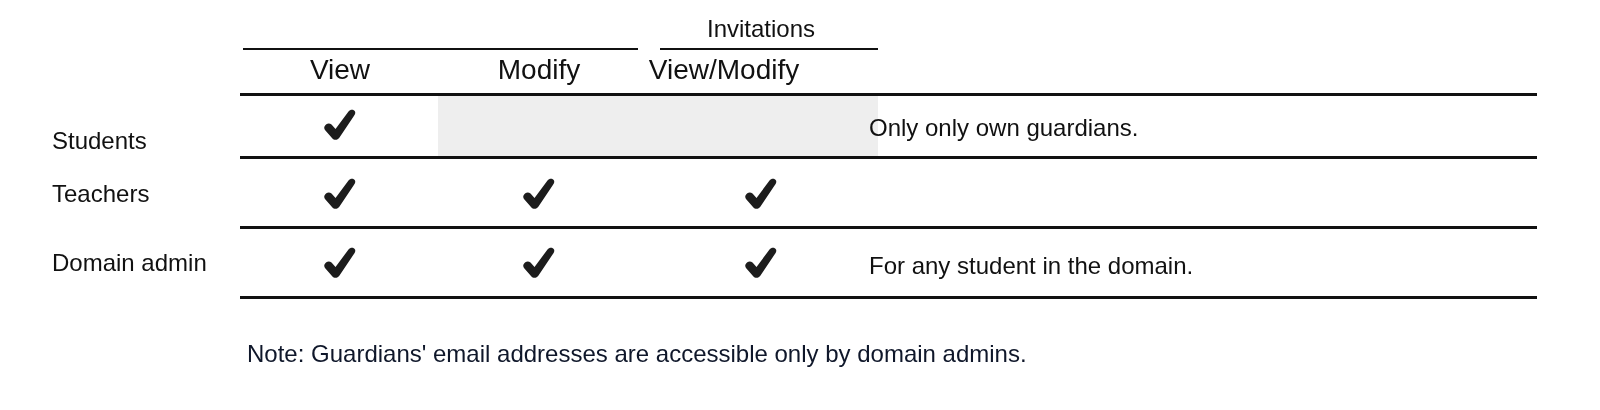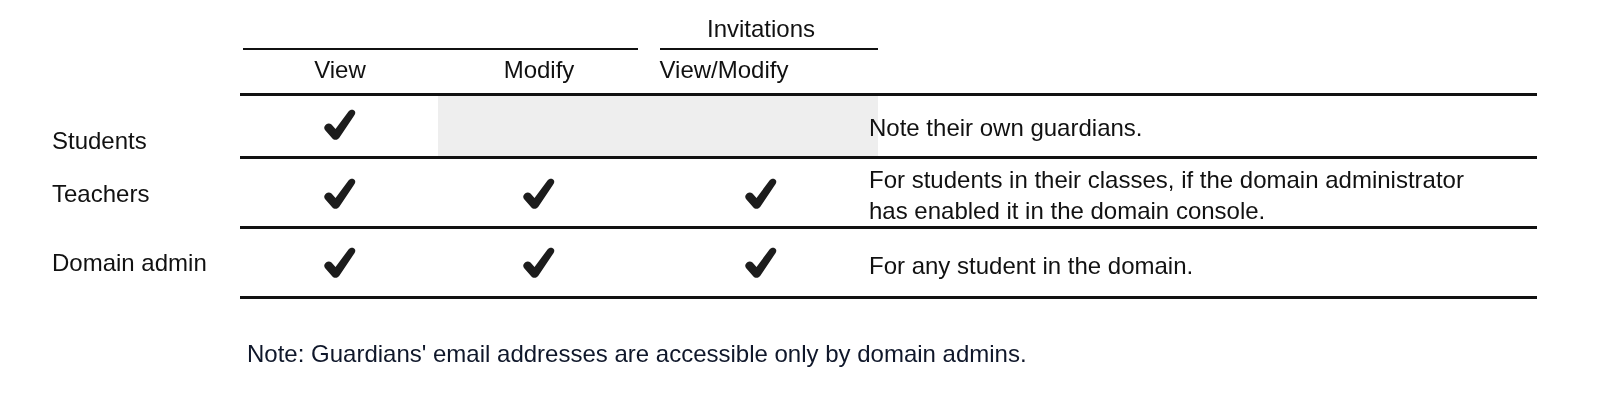--- a/index.html
+++ b/index.html
@@ -36,21 +36,21 @@
     font-size: 24px;
     line-height: 28px;
     text-align: center;
     color: #111111;
     white-space: nowrap;
   }
 
   
   .col-label {
     position: absolute;
-    font-size: 24px;
+    font-size: 28px;
     line-height: 28px;
     text-align: center;
     color: #111111;
     white-space: nowrap;
   }
 
   
   .row-label {
     position: absolute;
     font-size: 24px;
@@ -115,45 +115,41 @@
 
   <div class="row-label" style="left:52px; top:111px;margin-top:16px;">Students</div>
 
   <div class="check" style="left:320px; top:105px;">
     <svg width="40" height="40" viewBox="0 0 40 40" aria-hidden="true">
       <path d="M4.5 21.5 C6 18.5 9 17.5 11.5 19.5 L15.5 24 L28.5 6.5 C30.5 4 34 4.5 35 6.5 C35.8 8.2 34.8 9.8 33.4 11.8 L19.5 32.5 C17.5 35.4 14.2 35.6 12.2 33.2 L5.2 25.2 C4.2 24 4 22.6 4.5 21.5 Z" fill="#1c1c1c"></path>
     </svg>
   </div>
 
   <div class="desc" style="left:869px; top:112px;">
-    <span class="line">Note their own guardians.</span>
+    <span class="line">Only only own guardians.</span>
   </div>
 
   <div class="row-label" style="left:52px; top:180px;">Teachers</div>
 
   <div class="check" style="left:320px; top:174px;">
     <svg width="40" height="40" viewBox="0 0 40 40" aria-hidden="true">
       <path d="M4.5 21.5 C6 18.5 9 17.5 11.5 19.5 L15.5 24 L28.5 6.5 C30.5 4 34 4.5 35 6.5 C35.8 8.2 34.8 9.8 33.4 11.8 L19.5 32.5 C17.5 35.4 14.2 35.6 12.2 33.2 L5.2 25.2 C4.2 24 4 22.6 4.5 21.5 Z" fill="#1c1c1c"></path>
     </svg>
   </div>
   <div class="check" style="left:519px; top:174px;">
     <svg width="40" height="40" viewBox="0 0 40 40" aria-hidden="true">
       <path d="M4.5 21.5 C6 18.5 9 17.5 11.5 19.5 L15.5 24 L28.5 6.5 C30.5 4 34 4.5 35 6.5 C35.8 8.2 34.8 9.8 33.4 11.8 L19.5 32.5 C17.5 35.4 14.2 35.6 12.2 33.2 L5.2 25.2 C4.2 24 4 22.6 4.5 21.5 Z" fill="#1c1c1c"></path>
     </svg>
   </div>
   <div class="check" style="left:741px; top:174px;">
     <svg width="40" height="40" viewBox="0 0 40 40" aria-hidden="true">
       <path d="M4.5 21.5 C6 18.5 9 17.5 11.5 19.5 L15.5 24 L28.5 6.5 C30.5 4 34 4.5 35 6.5 C35.8 8.2 34.8 9.8 33.4 11.8 L19.5 32.5 C17.5 35.4 14.2 35.6 12.2 33.2 L5.2 25.2 C4.2 24 4 22.6 4.5 21.5 Z" fill="#1c1c1c"></path>
     </svg>
   </div>
 
-  <div class="desc" style="left:869px; top:164px;">
-    <span class="line">For students in their classes, if the domain administrator</span>
-    <span class="line">has enabled it in the domain console.</span>
-  </div>
 
   <div class="row-label" style="left:52px; top:249px;">Domain admin</div>
 
   <div class="check" style="left:320px; top:243px;">
     <svg width="40" height="40" viewBox="0 0 40 40" aria-hidden="true">
       <path d="M4.5 21.5 C6 18.5 9 17.5 11.5 19.5 L15.5 24 L28.5 6.5 C30.5 4 34 4.5 35 6.5 C35.8 8.2 34.8 9.8 33.4 11.8 L19.5 32.5 C17.5 35.4 14.2 35.6 12.2 33.2 L5.2 25.2 C4.2 24 4 22.6 4.5 21.5 Z" fill="#1c1c1c"></path>
     </svg>
   </div>
   <div class="check" style="left:519px; top:243px;">
     <svg width="40" height="40" viewBox="0 0 40 40" aria-hidden="true">

